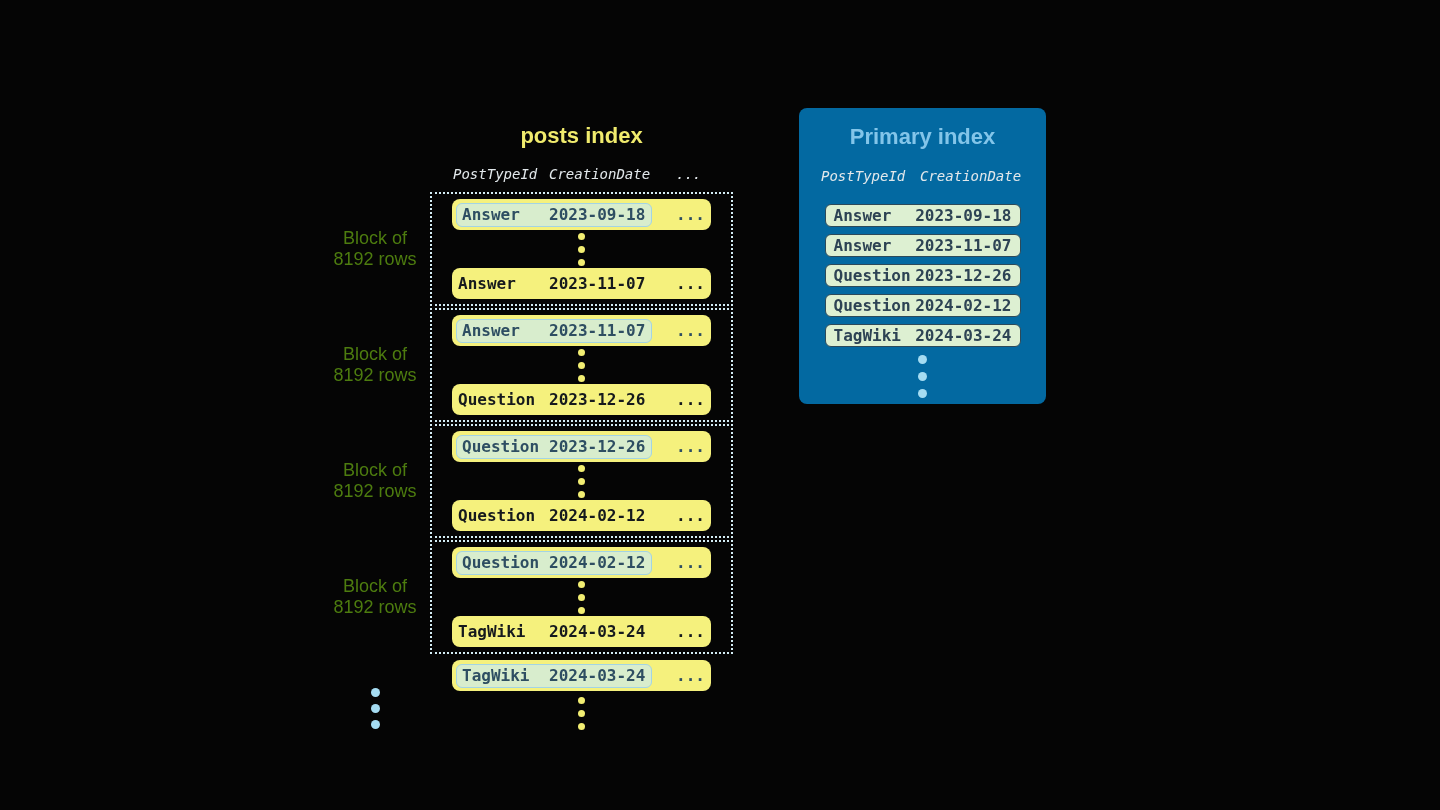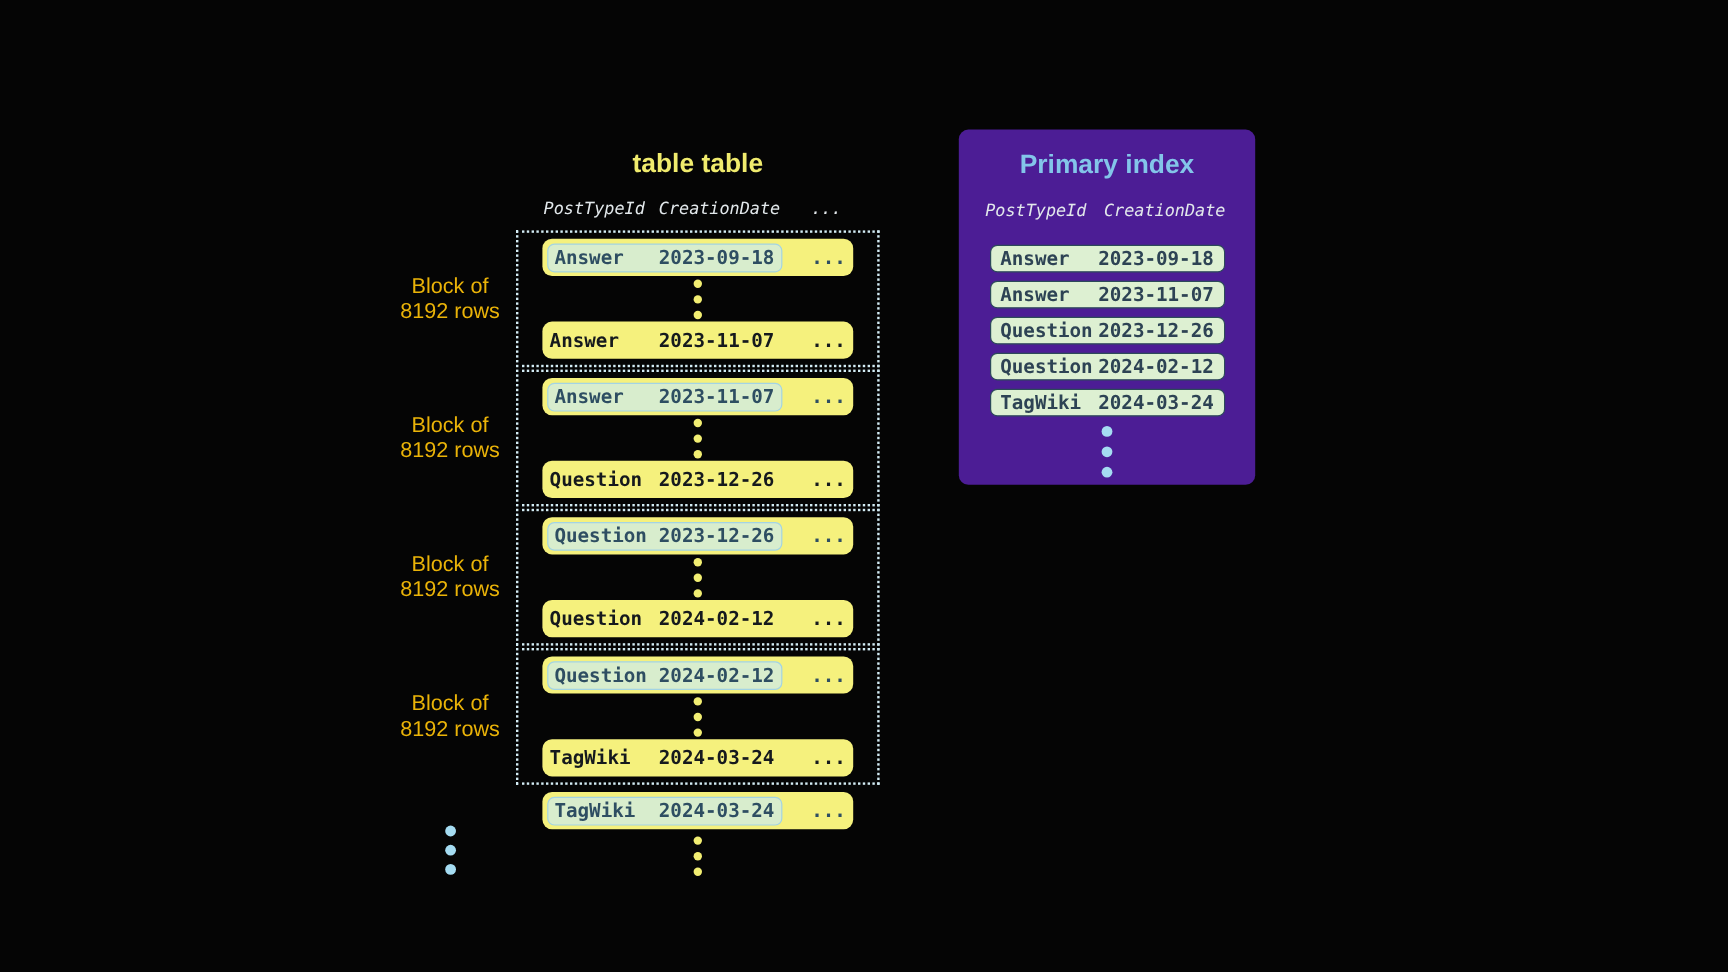--- a/index.html
+++ b/index.html
@@ -27,21 +27,21 @@
   .posts-headers .h-type { width: 96px; }
   .posts-headers .h-ell { position: absolute; left: 246px; }
 
   .labels-col {
     position: absolute; left: 322px; top: 192px; width: 106px;
     display: flex; flex-direction: column; gap: 2px;
   }
   .label-cell {
     height: 114px; display: flex; flex-direction: column;
     justify-content: center; text-align: center;
-    color: #eab308; font-size: 18px; line-height: 21px;
+    color: #4d7c0f; font-size: 18px; line-height: 21px;
   }
 
   .blocks-col {
     position: absolute; left: 430px; top: 192px;
     display: flex; flex-direction: column; gap: 2px;
   }
   .block {
     box-sizing: border-box; width: 303px; height: 114px;
     border: 2px dotted #d3ecf4;
     padding: 5px 20px;
@@ -76,21 +76,21 @@
 
   .overflow-row { position: absolute; left: 452px; top: 660px; }
   .left-dots  { position: absolute; left: 371px; top: 688px; }
   .bottom-dots { position: absolute; left: 578px; top: 697px; }
   .panel-dots { margin-top: 8px; gap: 8px; }
   .panel-dots .dot { width: 9px; height: 9px; background: #a5dcf2; }
 
   
   .panel {
     position: absolute; left: 799px; top: 108px; width: 247px; height: 296px;
-    background: #4c1d95; border-radius: 8px;
+    background: #0369a1; border-radius: 8px;
     display: flex; flex-direction: column; align-items: center;
   }
   .panel-title {
     margin-top: 16px; text-align: center; color: #83c5e9;
     font-size: 22px; font-weight: 600; line-height: 26px;
   }
   .panel-headers {
     margin-top: 18px; width: 100%; box-sizing: border-box;
     display: flex; padding-left: 22px;
     color: #e2e8eb; font-size: 14px; line-height: 17px;
@@ -107,21 +107,21 @@
     padding: 0 8px;
     color: #2d4354; font-weight: 700; font-size: 16px;
     font-family: "DejaVu Sans Mono", "Liberation Mono", monospace;
   }
 </style>
 </head>
 <body>
 
 <div class="stage">
 
-  <div class="posts-title">table table</div>
+  <div class="posts-title">posts index</div>
 
   <div class="posts-headers mono">
     <span class="h-type">PostTypeId</span>
     <span class="h-date">CreationDate</span>
     <span class="h-ell">...</span>
   </div>
 
   <div class="labels-col">
     <div class="label-cell">
       <span>Block of</span>

